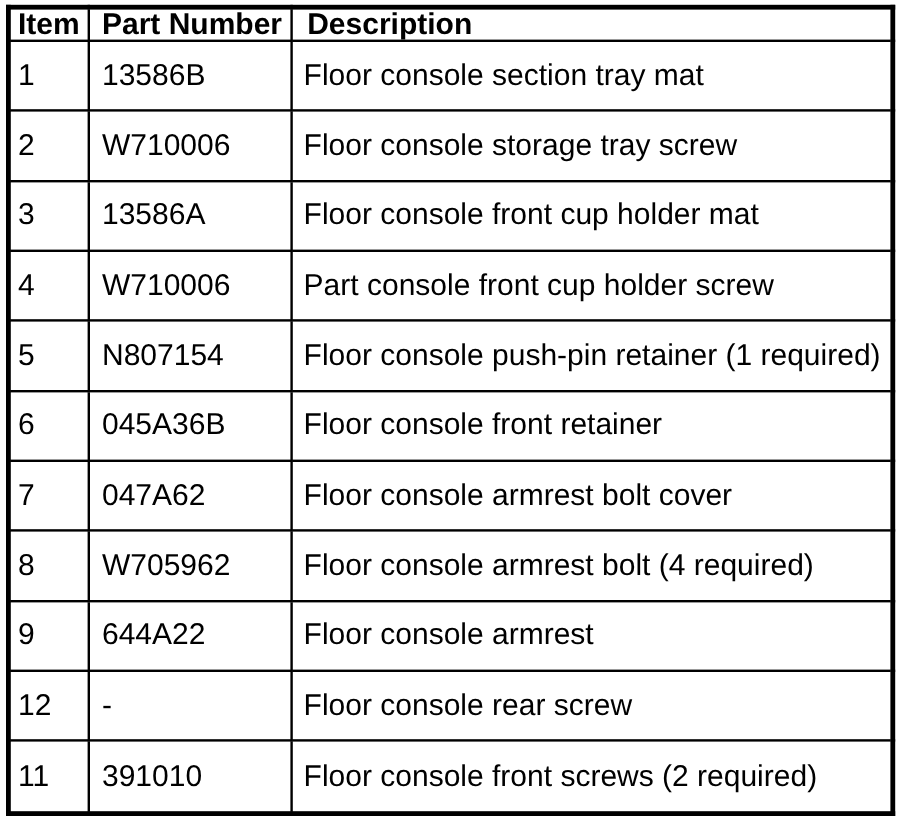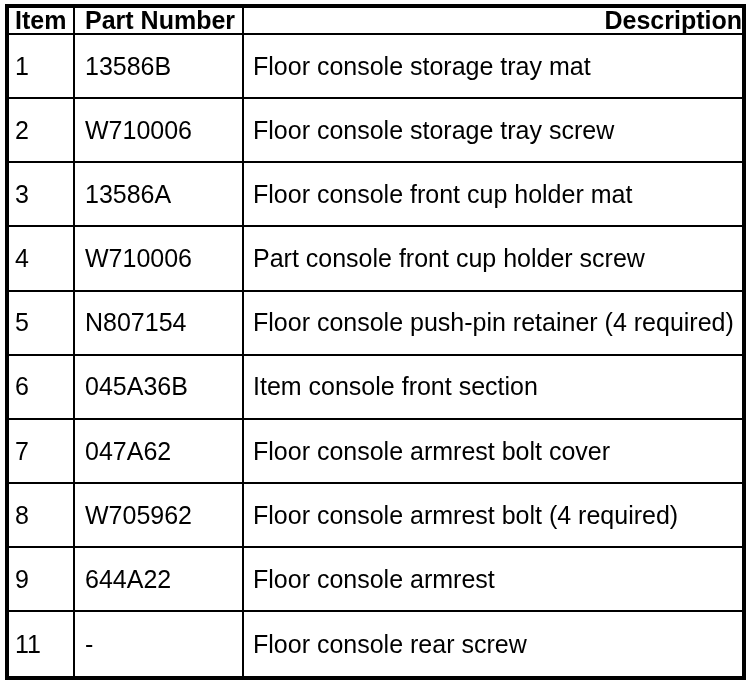--- a/index.html
+++ b/index.html
@@ -42,21 +42,21 @@
   }
   .parts-table .col-part,
   .parts-table td.cell-part {
     padding-left: 10px;
   }
   .parts-table .col-desc,
   .parts-table td.cell-desc {
     padding-left: 9px;
   }
   .parts-table th.col-desc {
-    text-align: right;
+    text-align: left;
     padding-left: 12px;
     padding-right: 0;
   }
 </style>
 </head>
 <body>
 
 <table class="parts-table">
   <colgroup>
     <col style="width:67px">
@@ -67,61 +67,66 @@
     <tr>
       <th class="col-item">Item</th>
       <th class="col-part">Part Number</th>
       <th class="col-desc">Description</th>
     </tr>
   </thead>
   <tbody>
     <tr>
       <td class="cell-item">1</td>
       <td class="cell-part">13586B</td>
-      <td class="cell-desc">Floor console storage tray mat</td>
+      <td class="cell-desc">Floor console section tray mat</td>
     </tr>
     <tr>
       <td class="cell-item">2</td>
       <td class="cell-part">W710006</td>
       <td class="cell-desc">Floor console storage tray screw</td>
     </tr>
     <tr>
       <td class="cell-item">3</td>
       <td class="cell-part">13586A</td>
       <td class="cell-desc">Floor console front cup holder mat</td>
     </tr>
     <tr>
       <td class="cell-item">4</td>
       <td class="cell-part">W710006</td>
       <td class="cell-desc">Part console front cup holder screw</td>
     </tr>
     <tr>
       <td class="cell-item">5</td>
       <td class="cell-part">N807154</td>
-      <td class="cell-desc">Floor console push-pin retainer (4 required)</td>
+      <td class="cell-desc">Floor console push-pin retainer (1 required)</td>
     </tr>
     <tr>
       <td class="cell-item">6</td>
       <td class="cell-part">045A36B</td>
-      <td class="cell-desc">Item console front section</td>
+      <td class="cell-desc">Floor console front retainer</td>
     </tr>
     <tr>
       <td class="cell-item">7</td>
       <td class="cell-part">047A62</td>
       <td class="cell-desc">Floor console armrest bolt cover</td>
     </tr>
     <tr>
       <td class="cell-item">8</td>
       <td class="cell-part">W705962</td>
       <td class="cell-desc">Floor console armrest bolt (4 required)</td>
     </tr>
     <tr>
       <td class="cell-item">9</td>
       <td class="cell-part">644A22</td>
       <td class="cell-desc">Floor console armrest</td>
     </tr>
     <tr>
-      <td class="cell-item">11</td>
+      <td class="cell-item">12</td>
       <td class="cell-part">-</td>
       <td class="cell-desc">Floor console rear screw</td>
+    </tr>
+    <tr>
+      <td class="cell-item">11</td>
+      <td class="cell-part">391010</td>
+      <td class="cell-desc">Floor console front screws (2 required)</td>
     </tr>
   </tbody>
 </table>
 
 </body></html>

